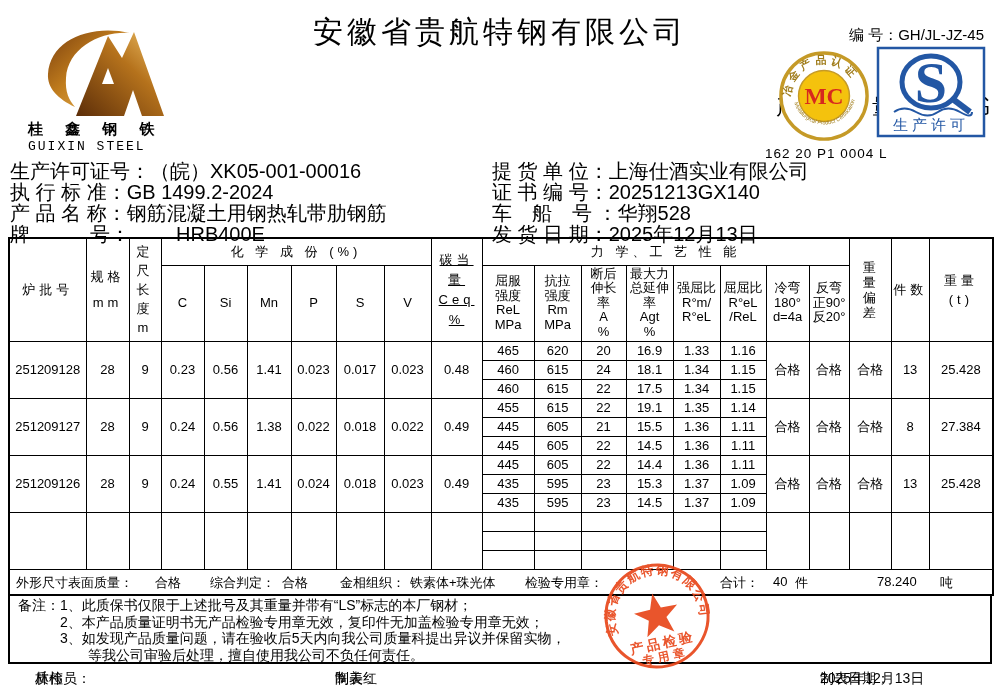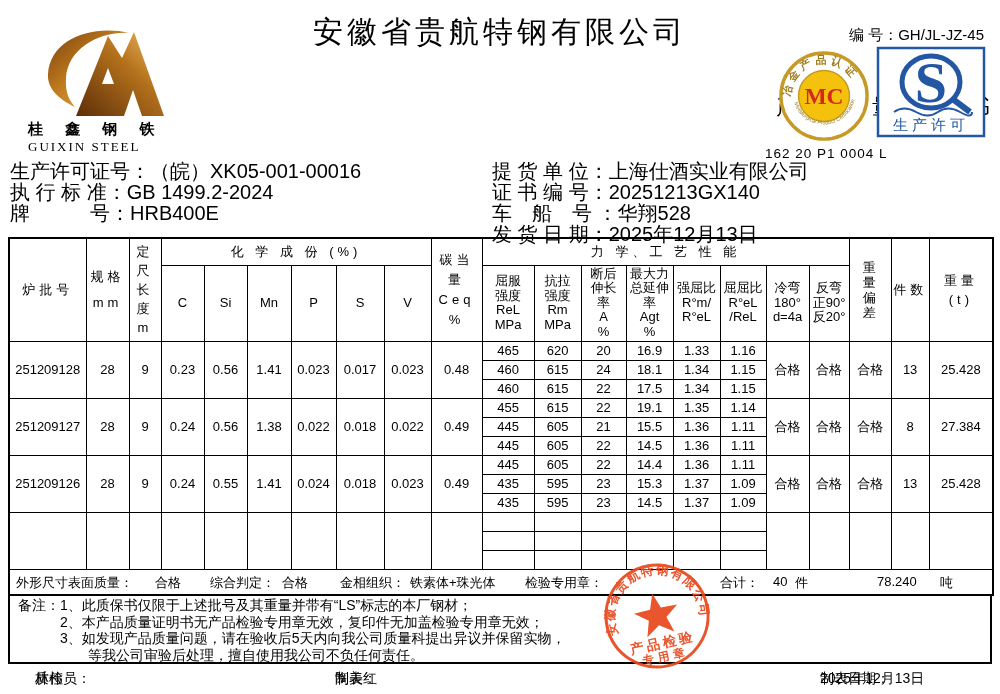--- a/index.html
+++ b/index.html
@@ -11,41 +11,41 @@
   #company-title { position:absolute; top:12px; left:0; width:100%; text-align:center;
     font-family:"Liberation Serif", serif; font-size:30px; letter-spacing:4px; }
   #doc-title { position:absolute; top:92px; left:0; width:100%; text-align:right;
     font-family:Liberation Sans, sans-serif; font-size:22px; letter-spacing:10px; }
   #serial { position:absolute; top:26px; right:16px; font-size:15px; }
 
   
   #logo { position:absolute; left:28px; top:22px; width:160px; text-align:left; }
   #logo svg { display:block; margin-left:14px; }
   .logo-cn { font-size:15px; letter-spacing:9px; margin-top:2px; font-weight:bold; }
-  .logo-en { font-size:13px; letter-spacing:2px; font-family:Liberation Serif, serif; }
+  .logo-en { font-size:13px; letter-spacing:2px; font-family:Liberation Mono, monospace; }
 
   
   #mc-badge { position:absolute; left:765px; top:50px; width:118px; text-align:center; }
   #mc-code { font-size:13.5px; letter-spacing:1px; margin-top:-2px; white-space:nowrap; }
   #qs-badge { position:absolute; left:876px; top:46px; }
 
   
   .info-col { position:absolute; top:161px; font-size:20px; line-height:21px; white-space:nowrap; }
   #info1 { left:10px; } #info2 { left:305px; } #info3 { left:492px; }
-  .indent { }
+  .indent { margin-left:46px; }
 
   
   #cert-table { position:absolute; left:8px; top:237px; border-collapse:collapse; table-layout:fixed;
     width:984px; border:2px solid #000; }
   #cert-table th, #cert-table td { border:1px solid #000; font-weight:normal; text-align:center;
     vertical-align:middle; padding:0; font-size:13px; overflow:hidden; }
   tr.hr1 { height:27px; } tr.hr1 th { font-size:14px; letter-spacing:4px;margin-top:12px; }
   tr.hr2 { height:76px; }
   tr.hr2 th, .pre { white-space:pre-line; font-size:12.5px; line-height:14.5px; letter-spacing:0; }
-  th.lh30 { line-height:26px; } th.lh20 { line-height:19px; } th.lh22 { line-height:20px; }
+  th.lh30 { line-height:26px; } th.lh20 { line-height:19px; } th.lh22 { line-height:20px;text-decoration:underline; }
   th.batch-h { font-size:14px; letter-spacing:1px; }
   .vcol { display:inline-block; width:15px; word-break:break-all; line-height:15px; font-size:13px; }
   tr.dr { height:19px; } tr.dr td { font-size:13px; }
   tr.sr { height:26px; }
   #summary-cell { position:relative; text-align:left; font-size:14px; }
   #summary-cell span { position:absolute; top:4px; white-space:nowrap; }
 
   
   #notes { position:absolute; left:8px; top:594px; width:984px; height:70px;
     border:2px solid #000; border-top:none; font-size:14px; line-height:16.5px; padding:3px 8px 0 8px; }
@@ -112,20 +112,21 @@
       <path d="M78,54 L94,66" stroke="#2357a4" stroke-width="6"></path>
       <text x="55" y="56" text-anchor="middle" font-size="58" font-weight="bold" fill="#2357a4" stroke="#fff" stroke-width="1.5" paint-order="stroke" font-family="Liberation Serif, serif">S</text>
       <path d="M18,66 q10,-7 22,0 t22,0 t22,0 t12,0" fill="none" stroke="#2357a4" stroke-width="2"></path>
       <text x="55" y="84" text-anchor="middle" font-size="15" fill="#2357a4" letter-spacing="4">生产许可</text>
     </svg>
   </div>
 
   <div id="info1" class="info-col">
     <div><span>生产许可证号：</span><span>（皖）XK05-001-00016</span></div>
     <div><span>执 行 标 准：</span><span>GB 1499.2-2024</span></div>
+    <div><span>产 品 名 称：</span><span>钢筋混凝土用钢热轧带肋钢筋</span></div>
     <div><span>牌　　　号：</span><span class="indent">HRB400E</span></div>
   </div>
   <div id="info3" class="info-col">
     <div><span>提 货 单 位：</span><span>上海仕酒实业有限公司</span></div>
     <div><span>证 书 编 号：</span><span>20251213GX140</span></div>
     <div><span>车　船　号 ：</span><span>华翔528</span></div>
     <div><span>发 货 日 期：</span><span>2025年12月13日</span></div>
   </div>
 
   <table id="cert-table">

